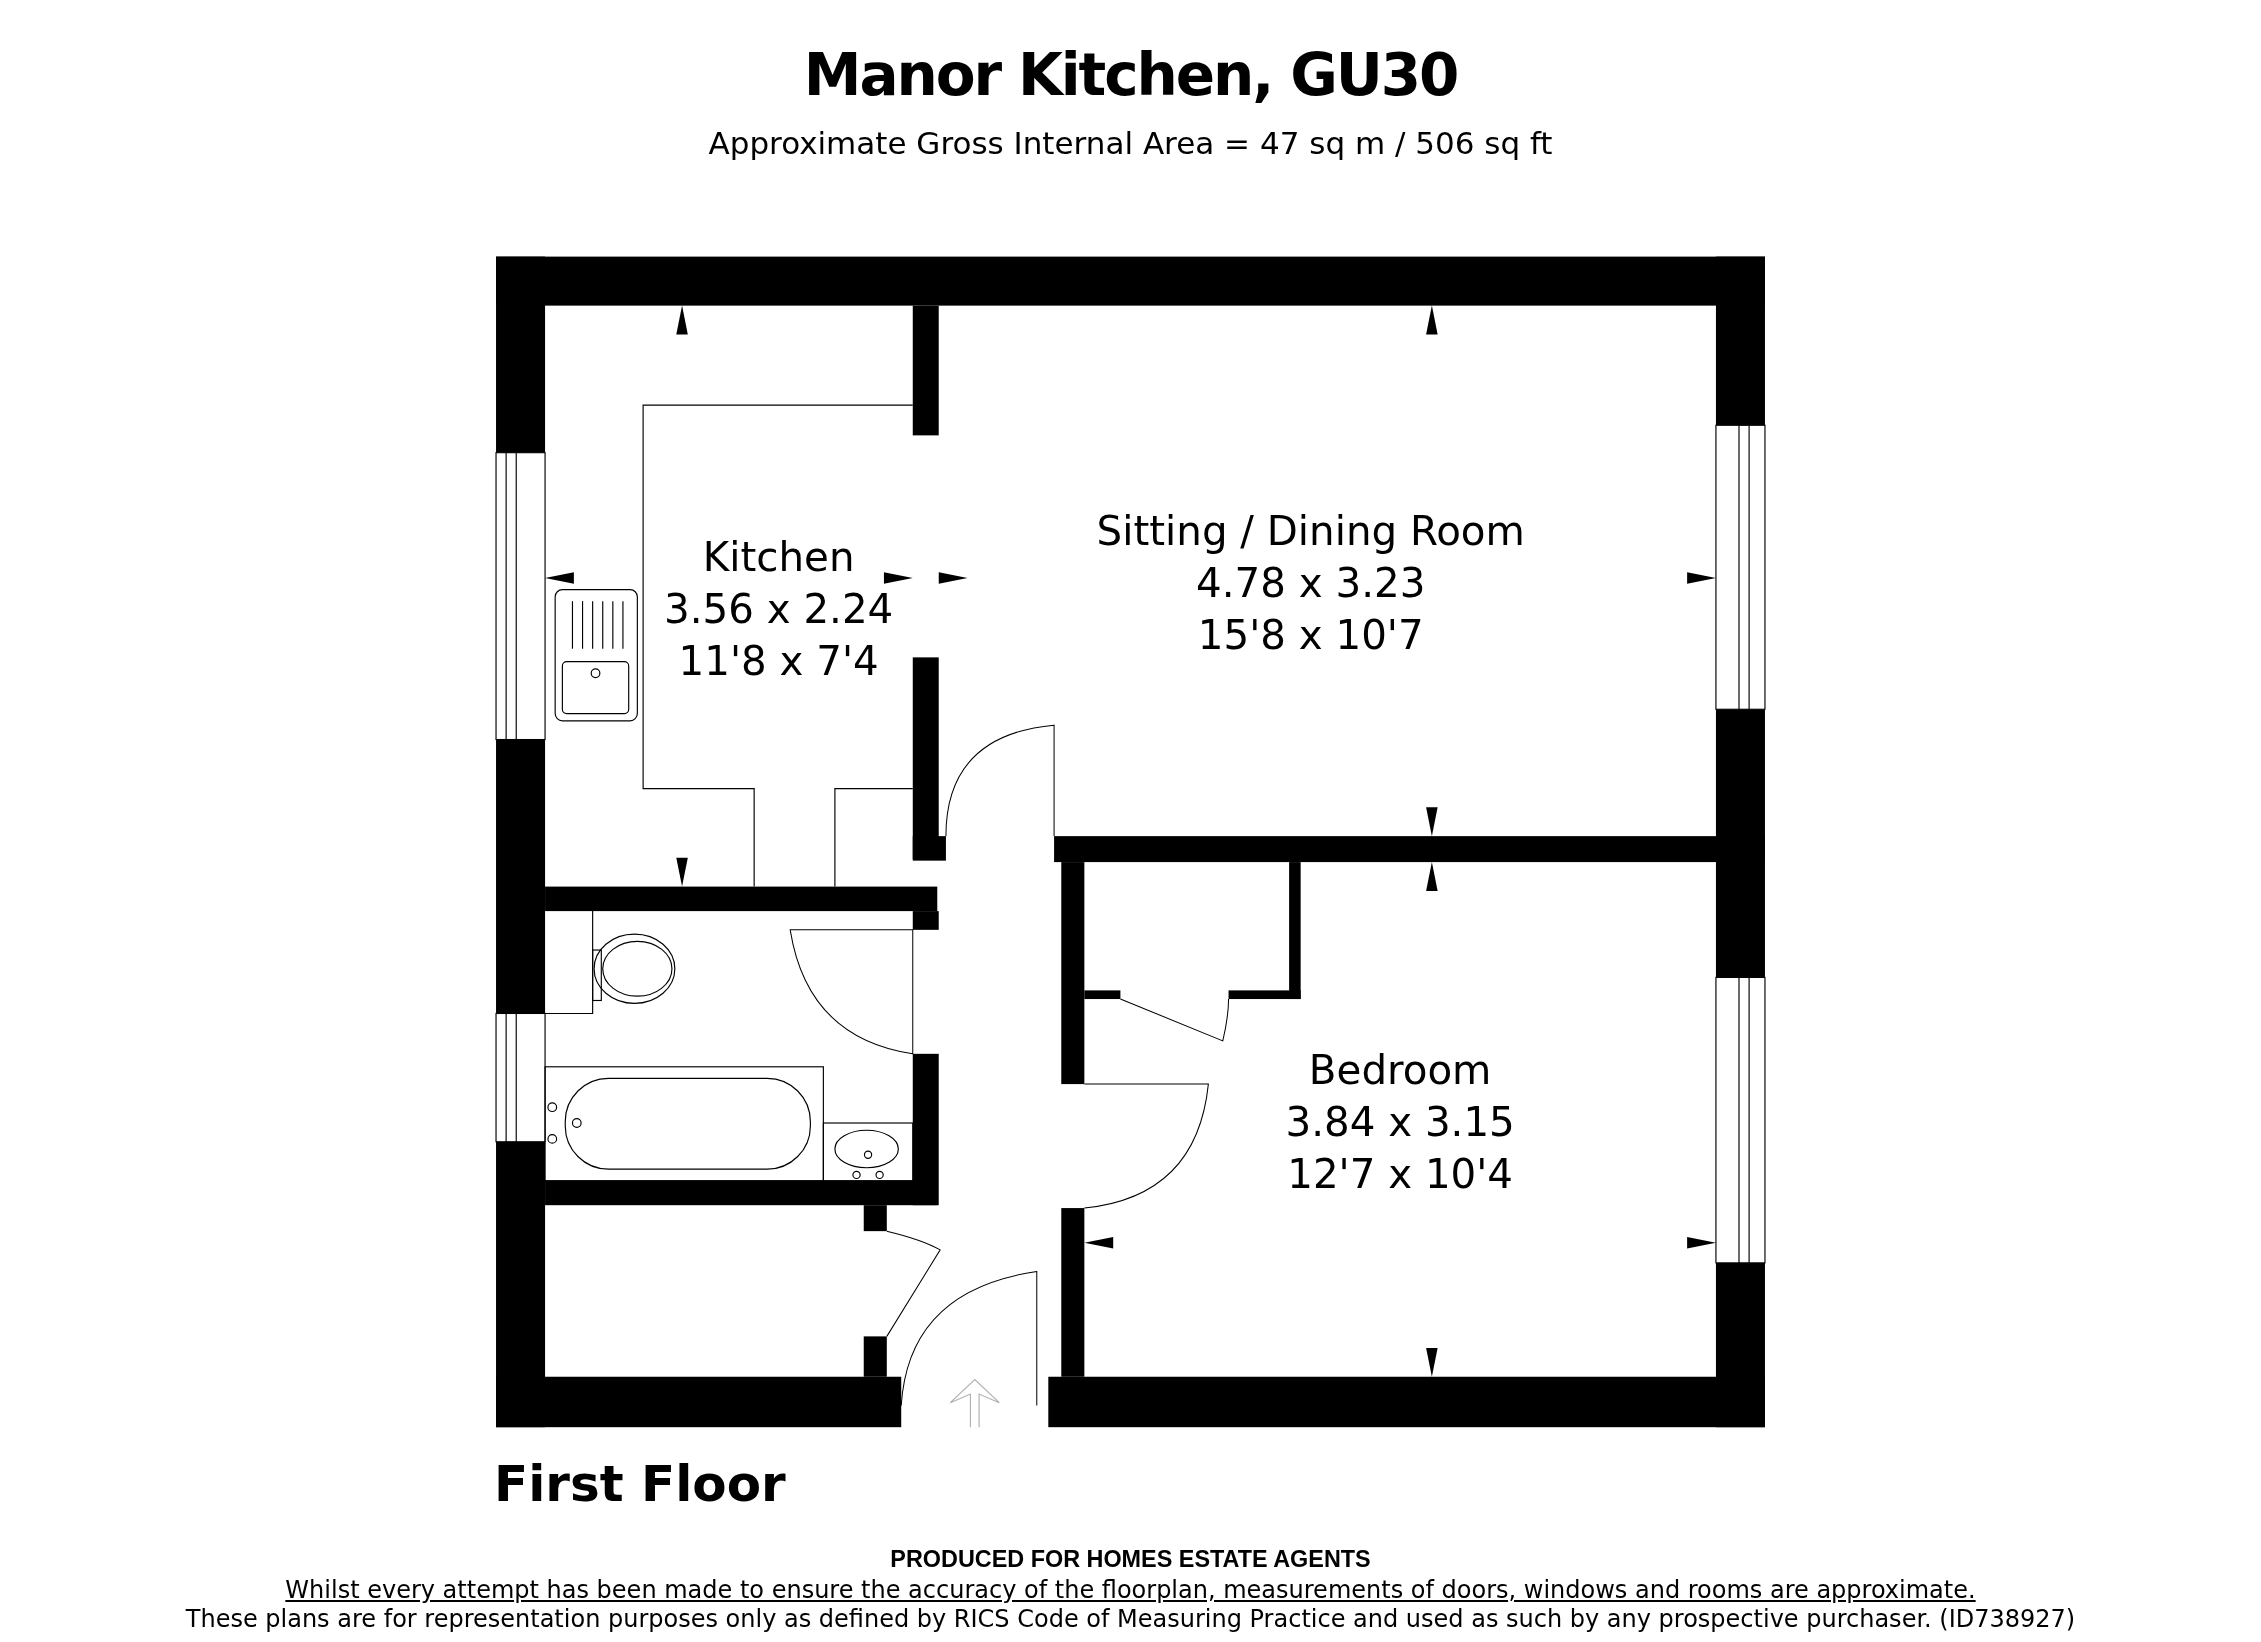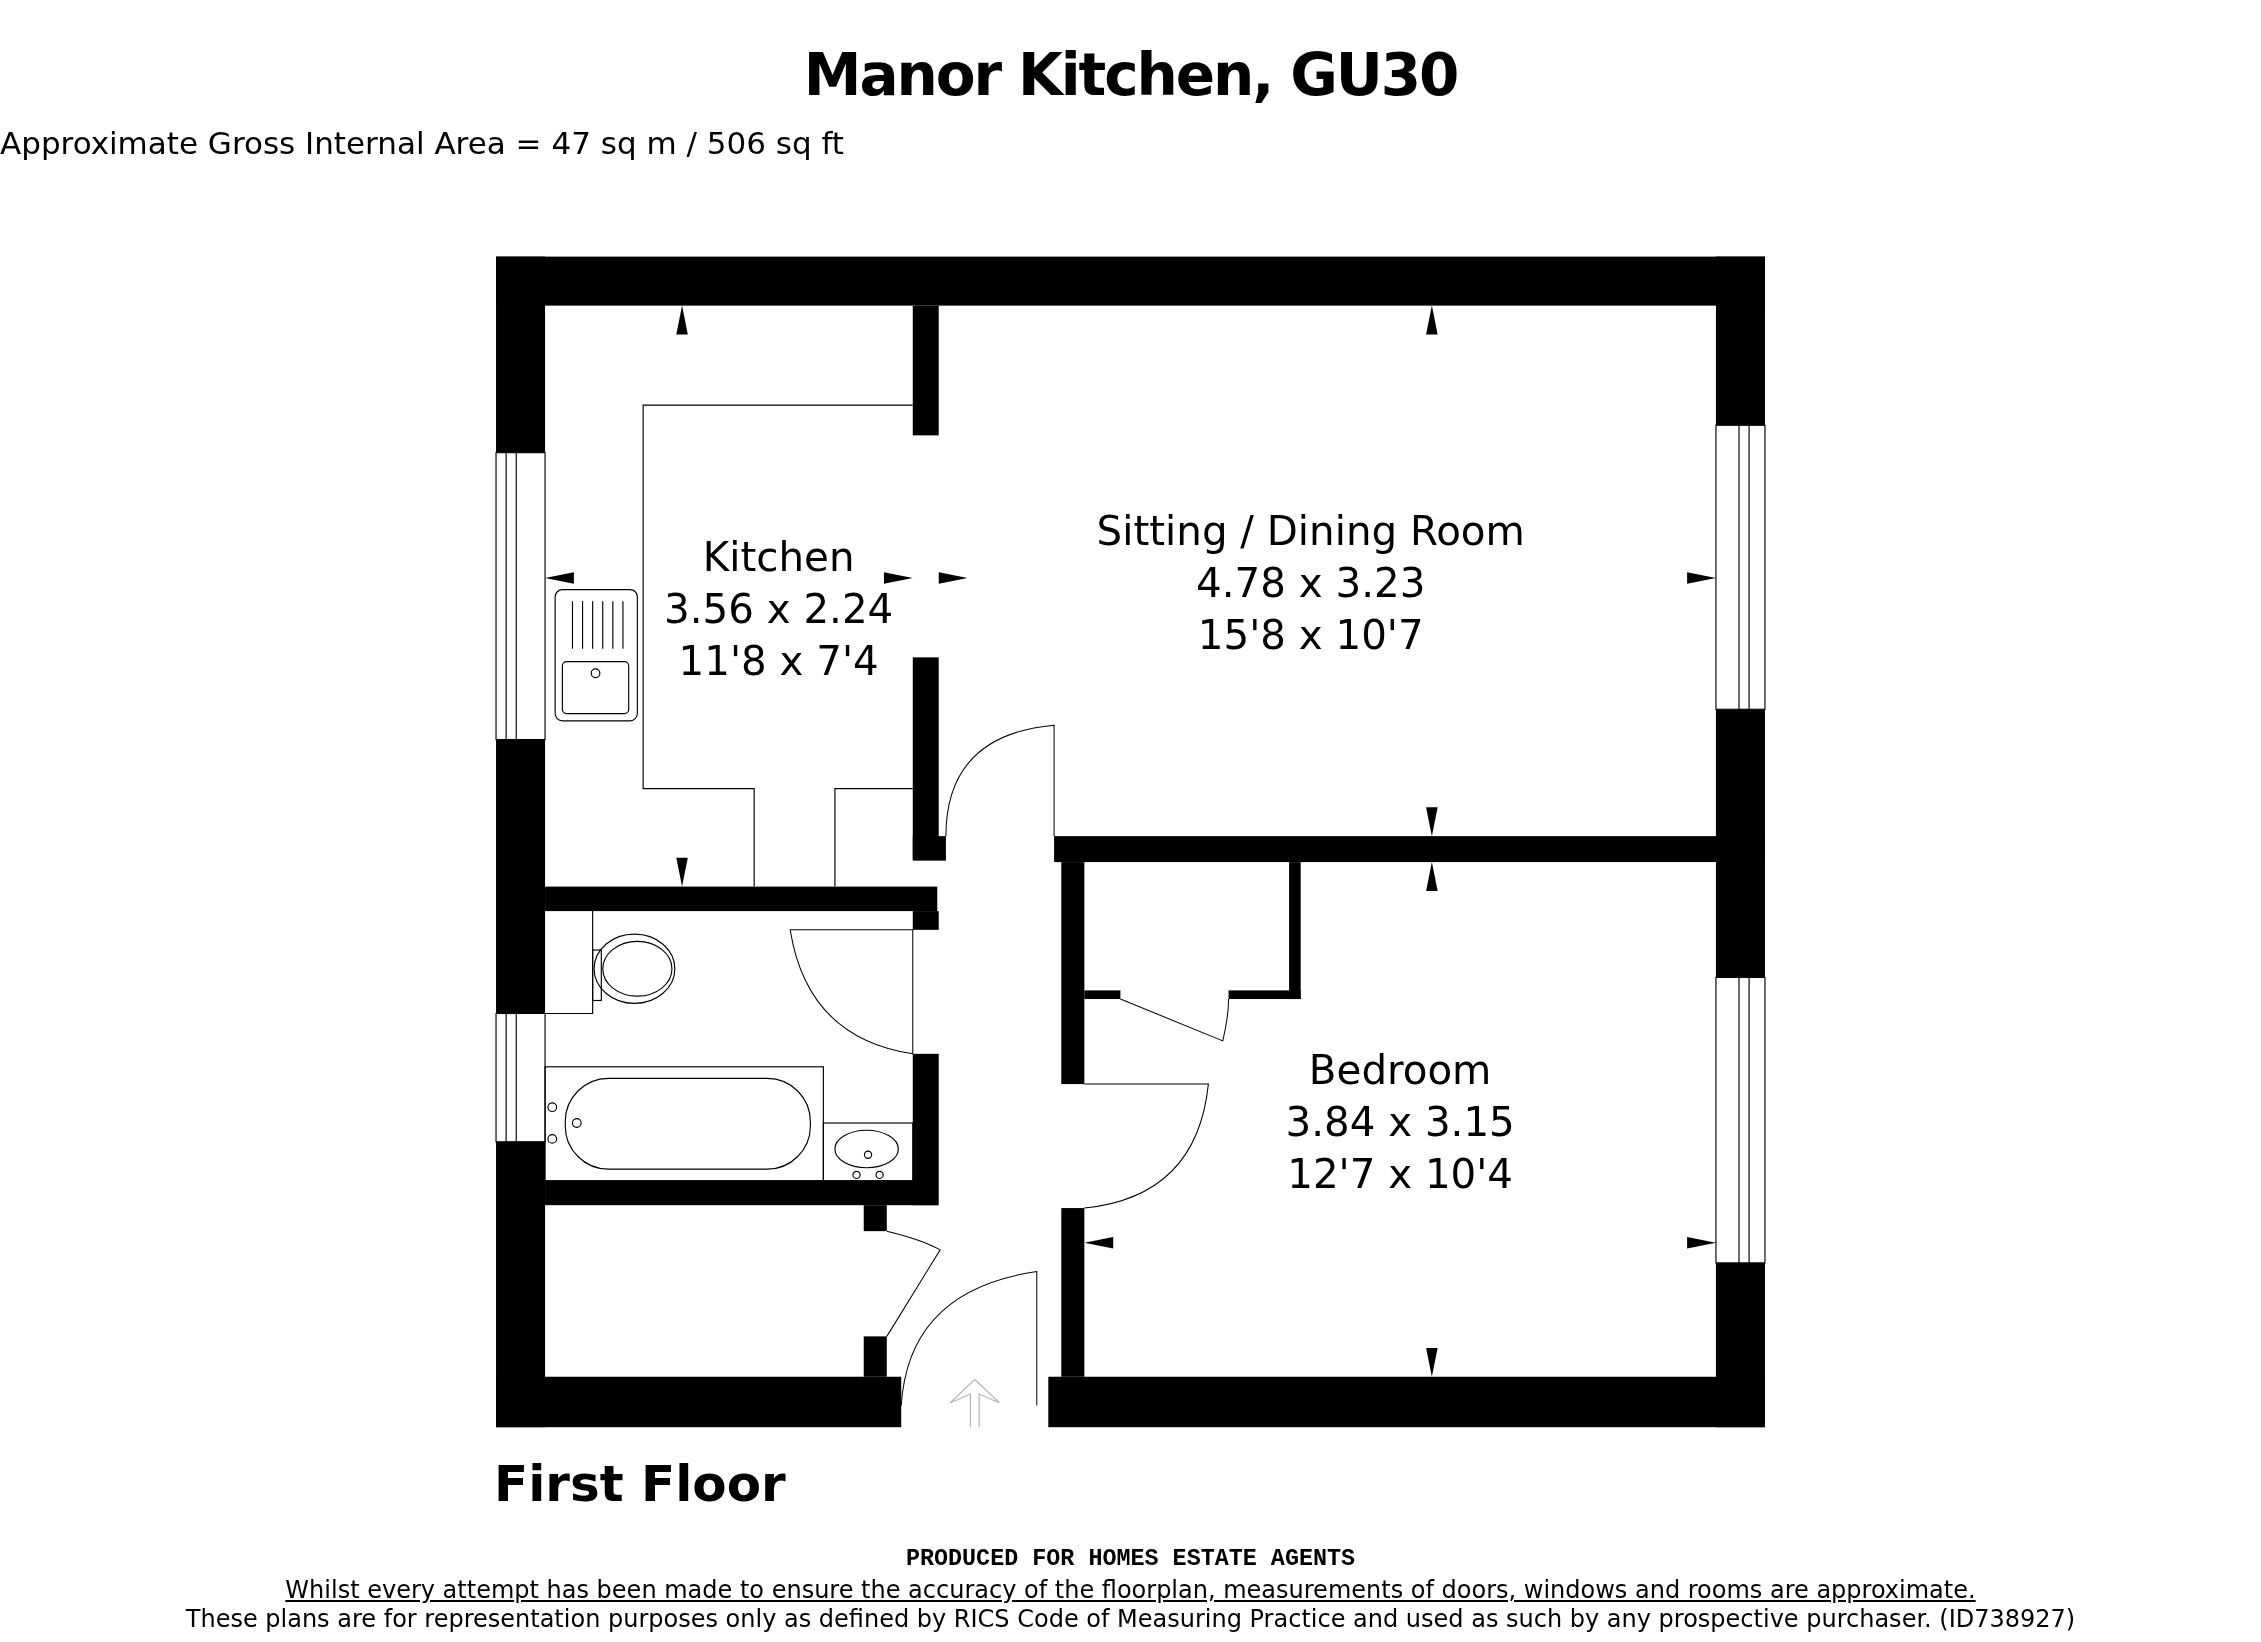--- a/index.html
+++ b/index.html
@@ -1,21 +1,21 @@
 <!DOCTYPE html>
 <html style="font-size:11.3px"><head>
 <meta charset="utf-8">
 <style>
   html,body{margin:0;padding:0;background:#ffffff;}
   body{width:2261px;height:1642px;position:relative;overflow:hidden;font-family:"DejaVu Sans",sans-serif;color:#000;}
   .title{position:absolute;left:0;width:2261px;top:41px;text-align:center;font-family:"DejaVu Sans",sans-serif;font-weight:bold;font-size:58px;letter-spacing:-2.1px;}
-  .subtitle{position:absolute;left:0;width:2261px;top:125px;text-align:left;font-size:31px;}
+  .subtitle{position:absolute;left:0;width:2261px;top:125px;text-align:center;font-size:31px;}
   .plan{position:absolute;left:0;top:0;width:2261px;height:1642px;}
   .floor-label{position:absolute;left:494px;top:1455px;font-weight:bold;font-size:50px;}
-  .produced{position:absolute;left:0;width:2261px;top:1546px;text-align:center;font-family:Liberation Mono, monospace;font-weight:bold;font-size:23.4px;}
+  .produced{position:absolute;left:0;width:2261px;top:1546px;text-align:center;font-family:Liberation Sans, sans-serif;font-weight:bold;font-size:23.4px;}
   .disc1{position:absolute;left:0;width:2261px;top:1576px;text-align:center;font-family:"DejaVu Sans",sans-serif;font-size:24px;text-decoration:underline;}
   .disc2{position:absolute;left:0;width:2261px;top:1605px;text-align:center;font-family:"DejaVu Sans",sans-serif;font-size:24px;}
   svg text{font-family:"DejaVu Sans",sans-serif;}
 </style>
 </head>
 <body>
 
 <div class="title">Manor Kitchen, GU30</div>
 <div class="subtitle">Approximate Gross Internal Area = 47 sq m / 506 sq ft</div>
 

